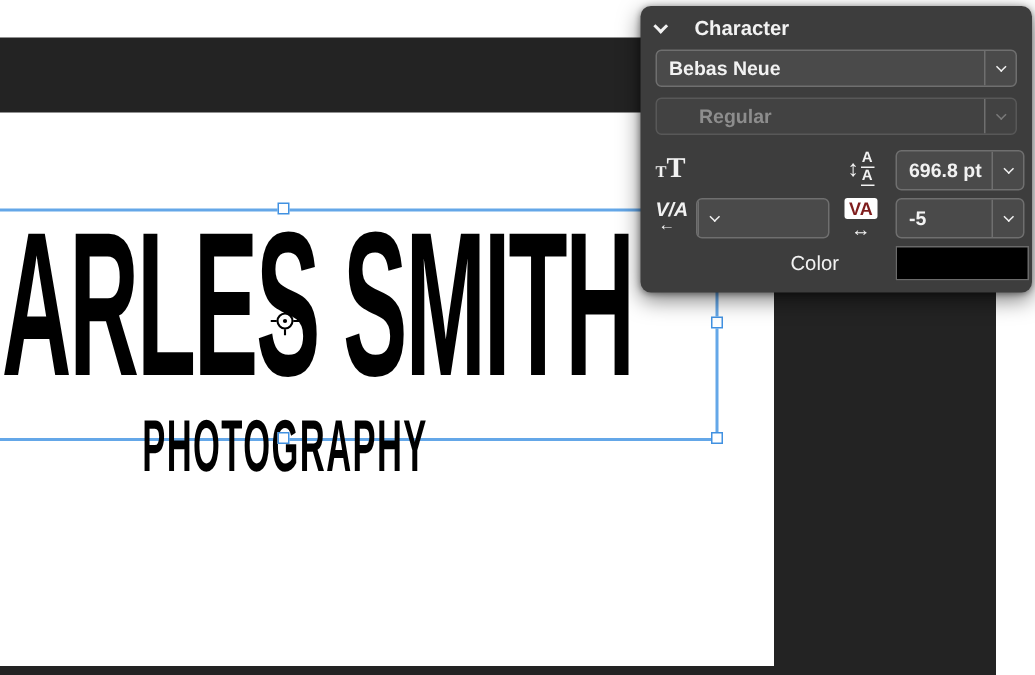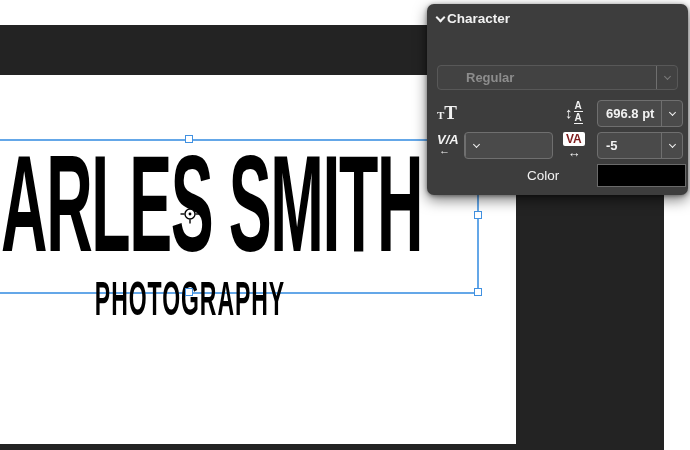--- a/index.html
+++ b/index.html
@@ -29,21 +29,21 @@
   .sel-bottom{left:0;top:292px;width:478px;height:1.5px;}
   .sel-right{left:477px;top:139px;width:1.5px;height:154px;}
   .handle{position:absolute;width:8px;height:8px;background:#ffffff;
     border:1.5px solid var(--handle-border);z-index:3;}
   .crosshair{position:absolute;left:179px;top:203px;z-index:3;}
 
   
   .panel{position:absolute;left:427px;top:4px;width:261px;height:191px;background:var(--panel-bg);
     border-radius:7px;box-shadow:0 5px 14px rgba(0,0,0,.5),0 1px 4px rgba(0,0,0,.4);z-index:10;
     color:var(--panel-text);font-size:13px;}
-  .panel-header{position:absolute;left:10px;top:7px;display:flex;align-items:center;gap:3px;}
+  .panel-header{position:absolute;left:10px;top:7px;display:flex;align-items:center;gap:19px;}
   .panel-title{font-weight:bold;font-size:13.5px;}
   .chev{width:7px;height:7px;border-right:2px solid var(--panel-text);
     border-bottom:2px solid var(--panel-text);transform:rotate(45deg);margin-top:-3px;}
   .dropdown{position:absolute;display:flex;align-items:stretch;background:var(--control-bg);
     border:1px solid var(--control-border);border-radius:4px;overflow:hidden;}
   .dd-value{flex:1;display:flex;align-items:center;padding-left:8px;font-weight:bold;white-space:nowrap;overflow:hidden;}
   .dd-arrow{width:21px;display:flex;align-items:center;justify-content:center;border-left:1px solid var(--control-border);}
   .dd-arrow .chev{width:5px;height:5px;border-width:1.5px;margin-top:-2px;}
   .dd-font{left:10px;top:29px;width:241px;height:25px;}
   .dd-style{left:10px;top:61px;width:241px;height:25px;background:#424242;border-color:#585858;padding-left:20px;}
@@ -100,20 +100,26 @@
   <line x1="1.5" y1="11" x2="5.5" y2="11" stroke="#000000" stroke-width="1.4"></line>
   <line x1="16.5" y1="11" x2="20.5" y2="11" stroke="#000000" stroke-width="1.4"></line>
 </svg>
 
 <div class="panel">
   <div class="panel-header">
     <span class="chev"></span>
     <span class="panel-title">Character</span>
   </div>
 
+  <div class="dropdown dd-font">
+    <span class="dd-value">Bebas Neue</span>
+    <span class="dd-arrow">
+        <span class="chev"></span>
+      </span>
+  </div>
 
   <div class="dropdown dd-style">
     <span class="dd-value">Regular</span>
     <span class="dd-arrow">
         <span class="chev"></span>
       </span>
   </div>
 
   <div class="picon icon-fontsize">
     <span class="t-small">T</span>

